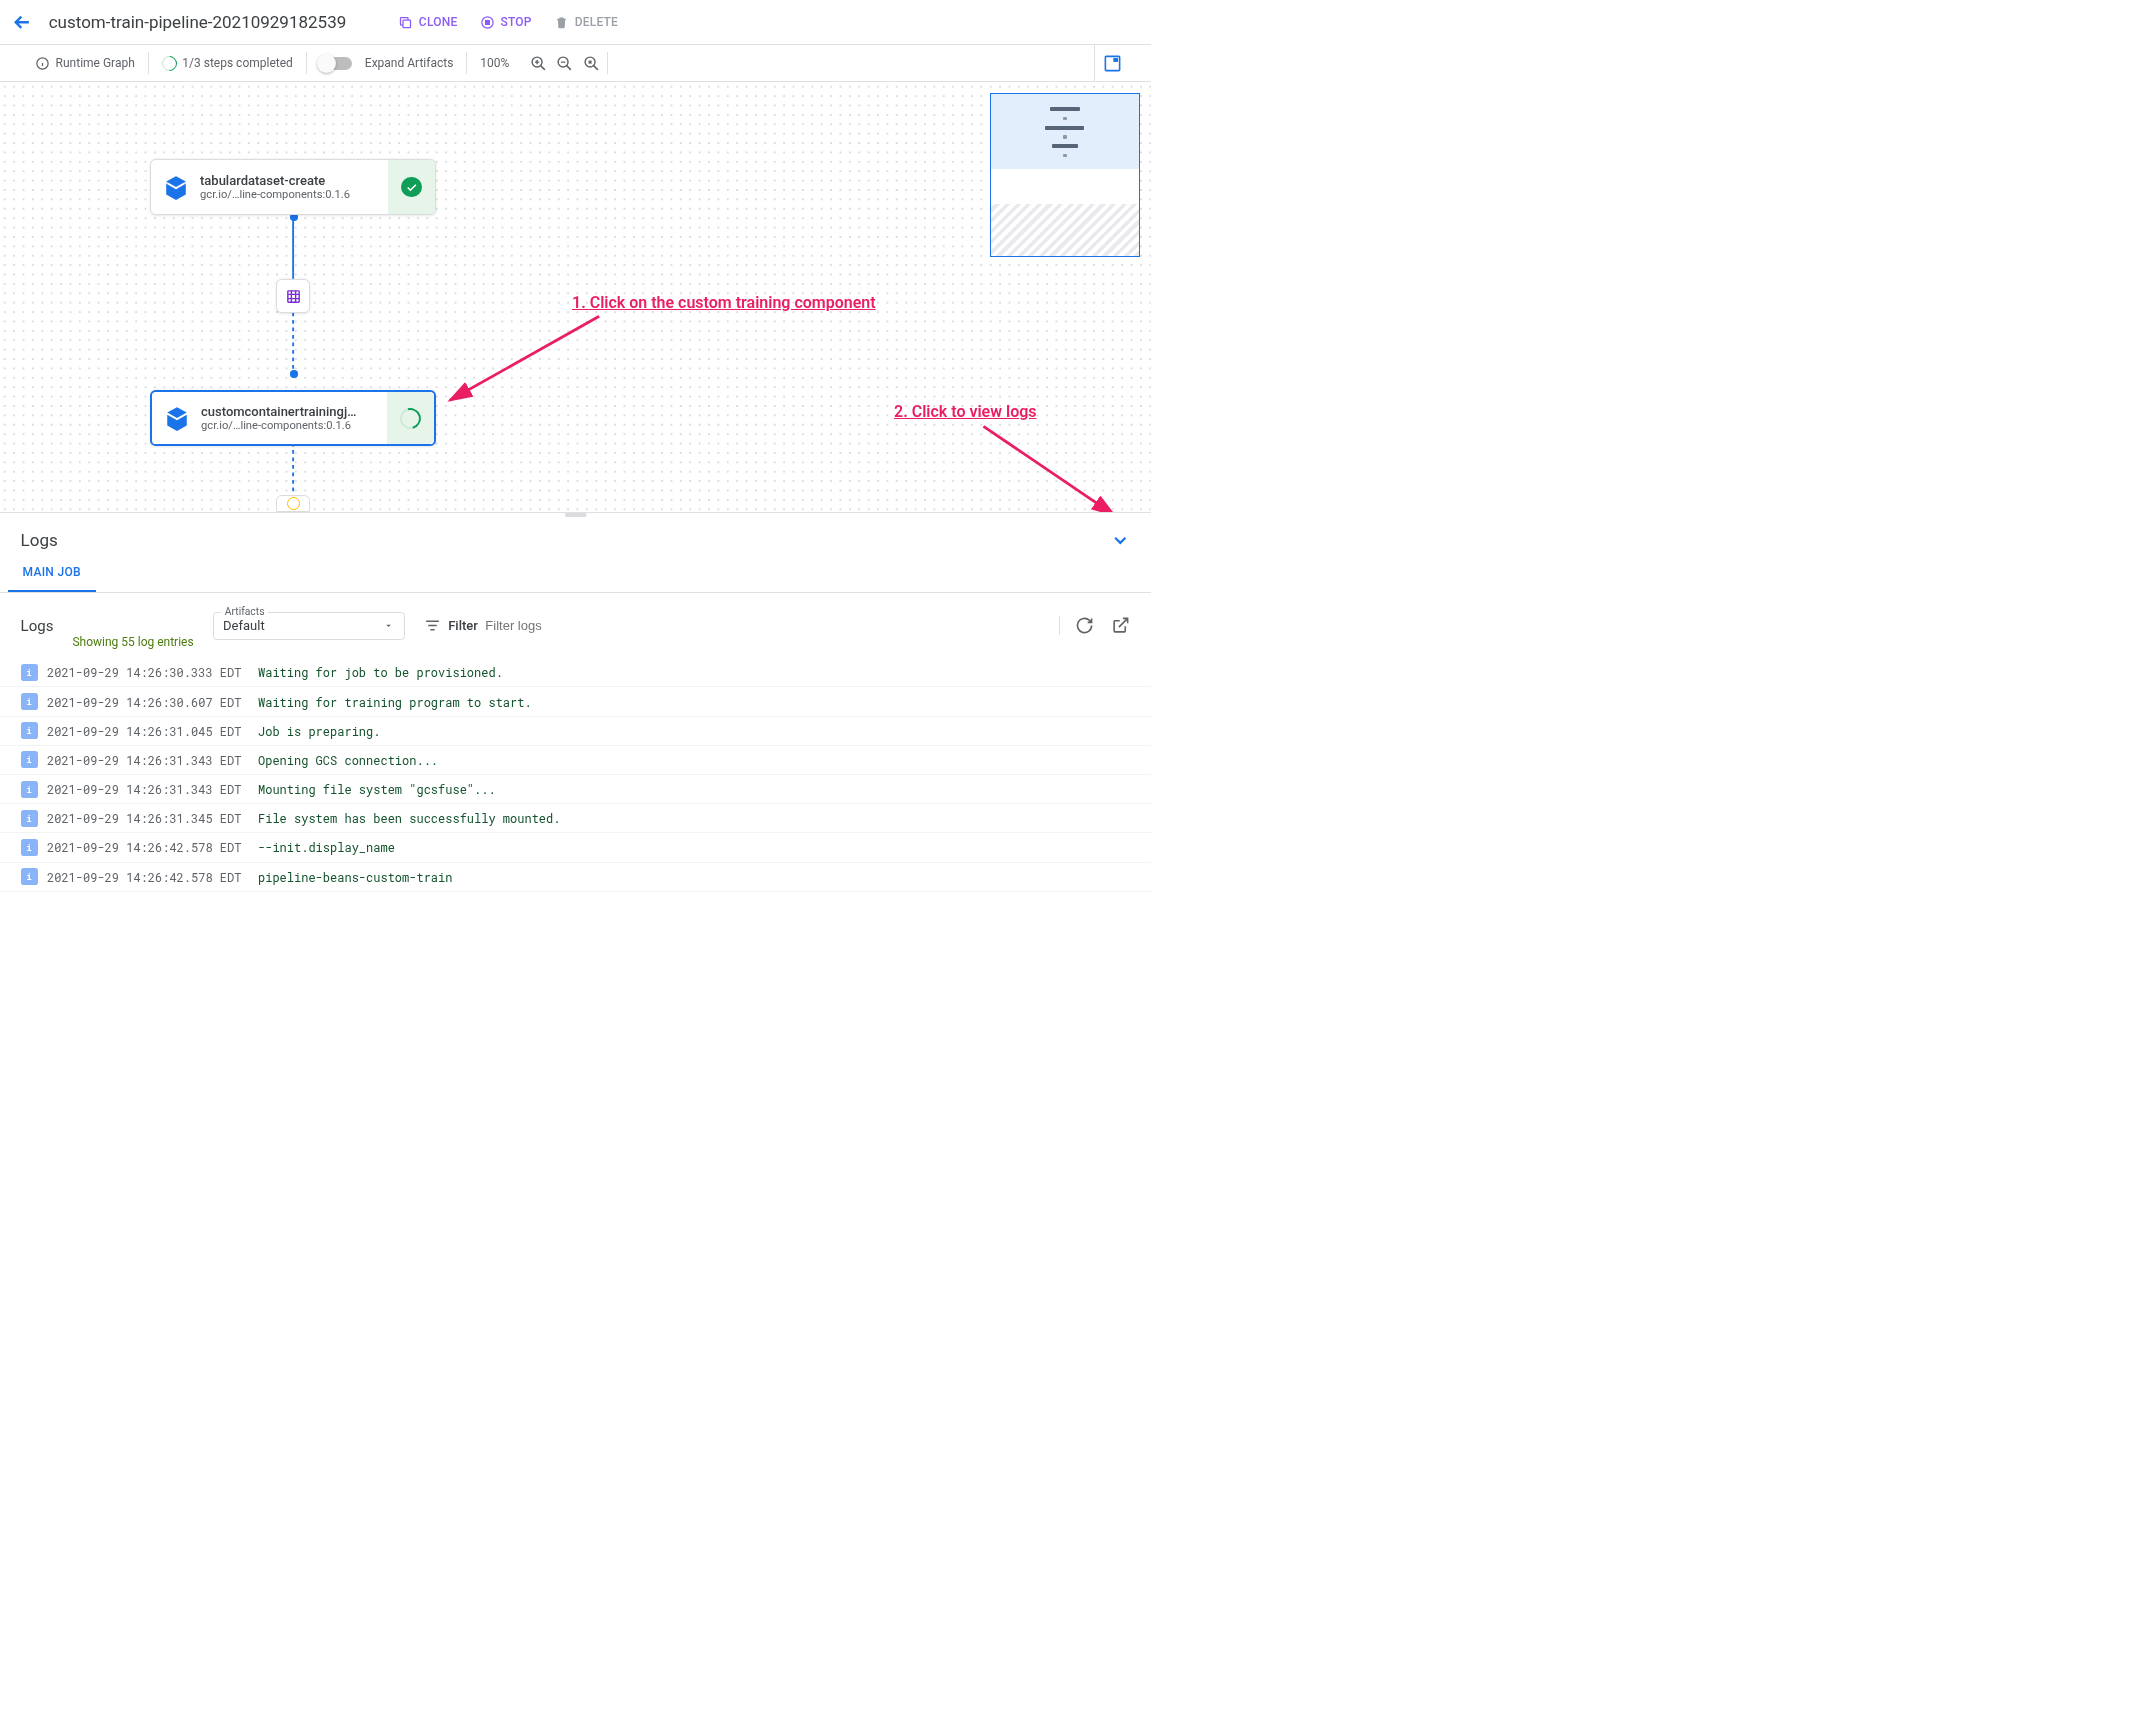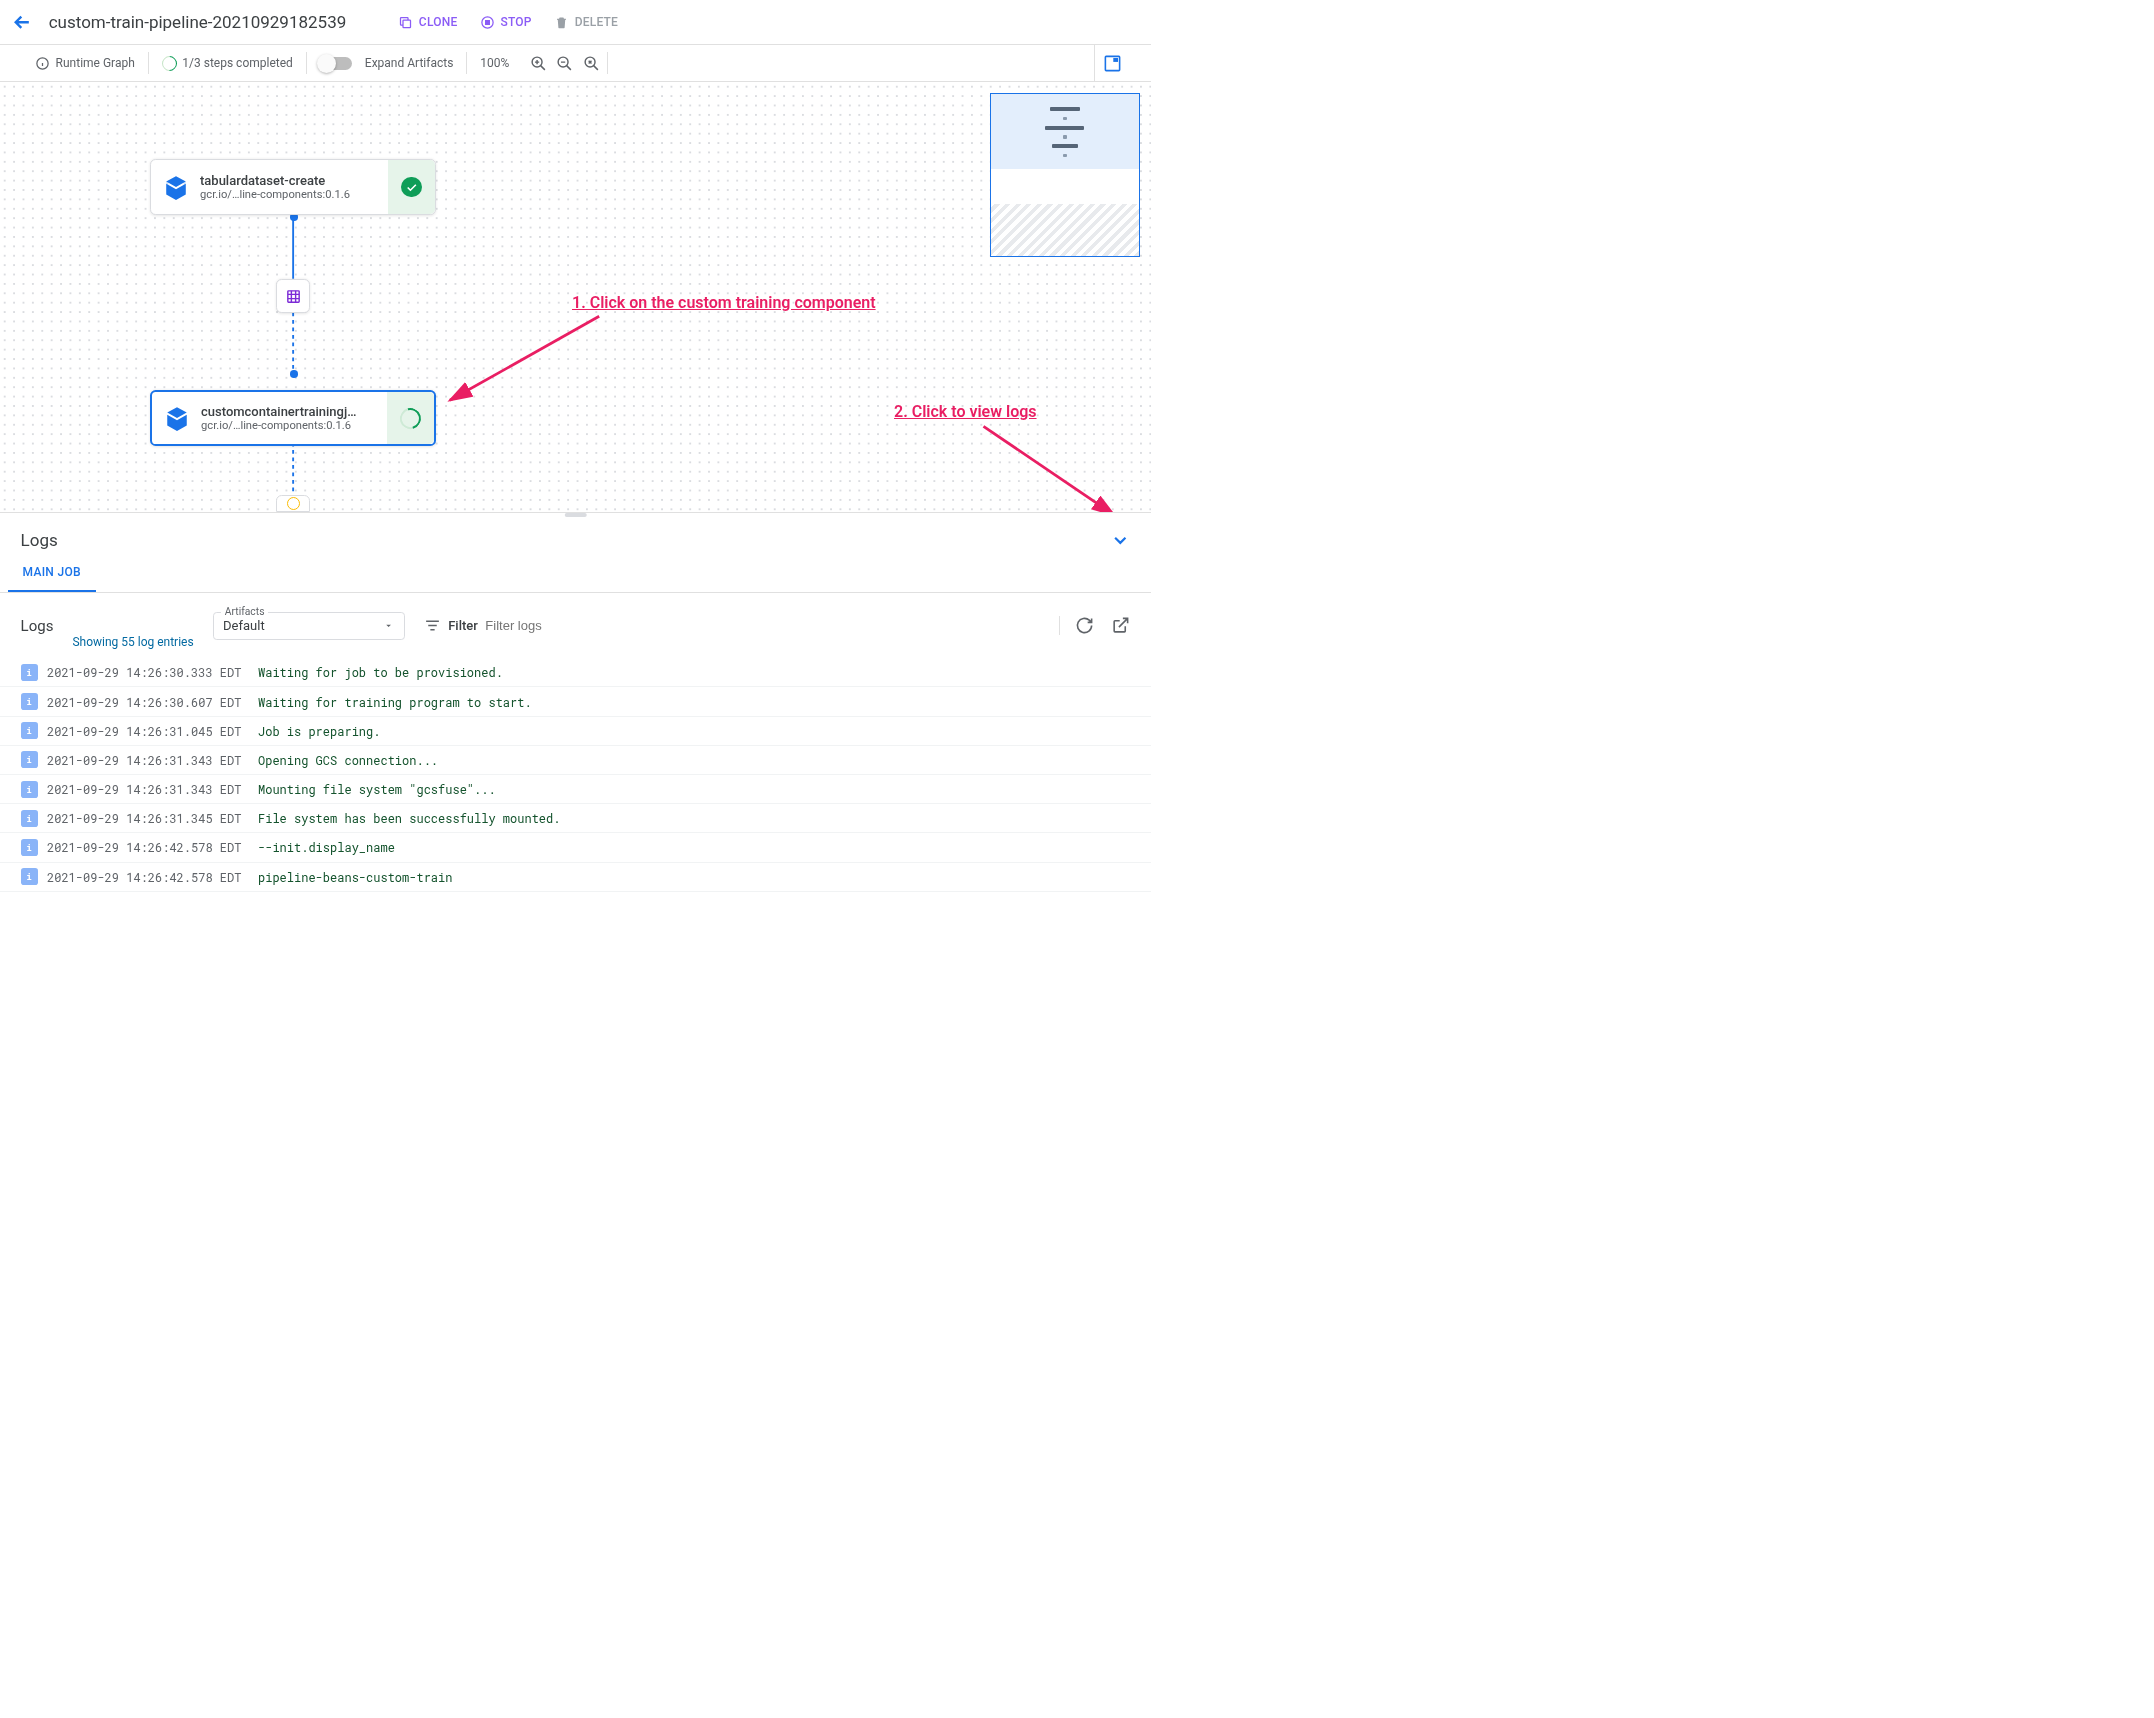--- a/index.html
+++ b/index.html
@@ -306,21 +306,21 @@
   letter-spacing: 0.3px;
 }
 
 .logs-filter-row {
   display: flex;
   align-items: center;
   padding: 9.4px 20.6px;
   gap: 19px;
 }
 .logs-label { font-size: 15px; color: #3c4043; }
-.logs-count { font-size: 12px; color: #0369a1; margin-top: 32px; }
+.logs-count { font-size: 12px; color: #4d7c0f; margin-top: 32px; }
 .severity-box {
   border: 0.9px solid #dadce0;
   border-radius: 3.7px;
   padding: 5.6px 9.4px;
   width: 192px;
   position: relative;
 }
 .severity-label {
   position: absolute;
   top: -7.5px; left: 7.5px;

